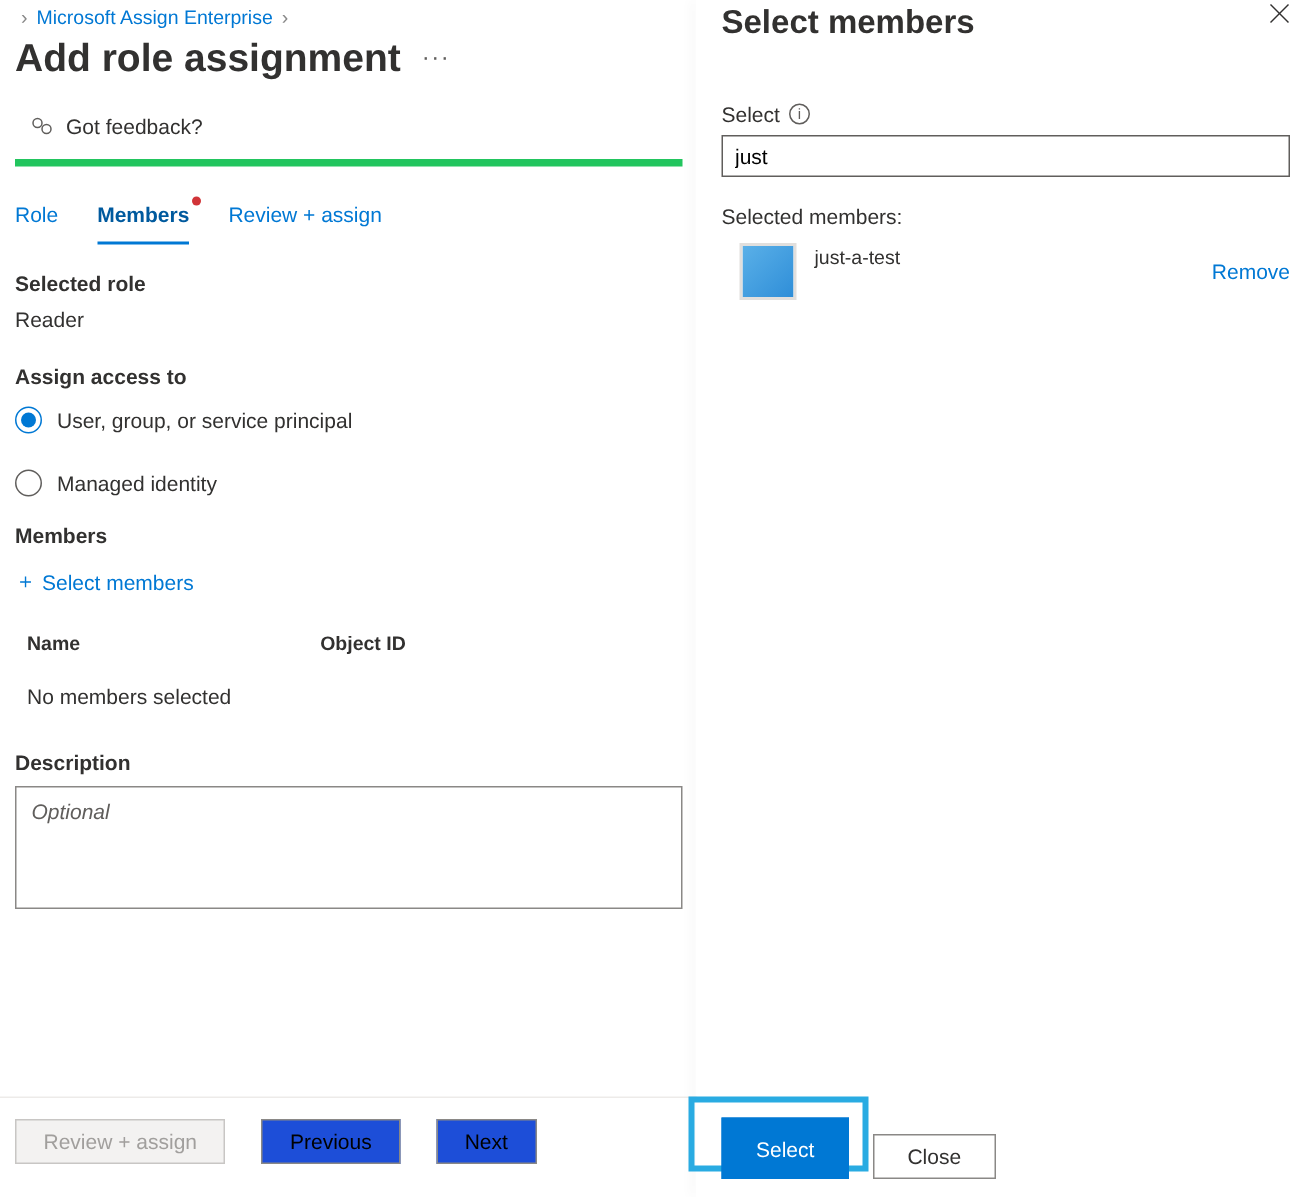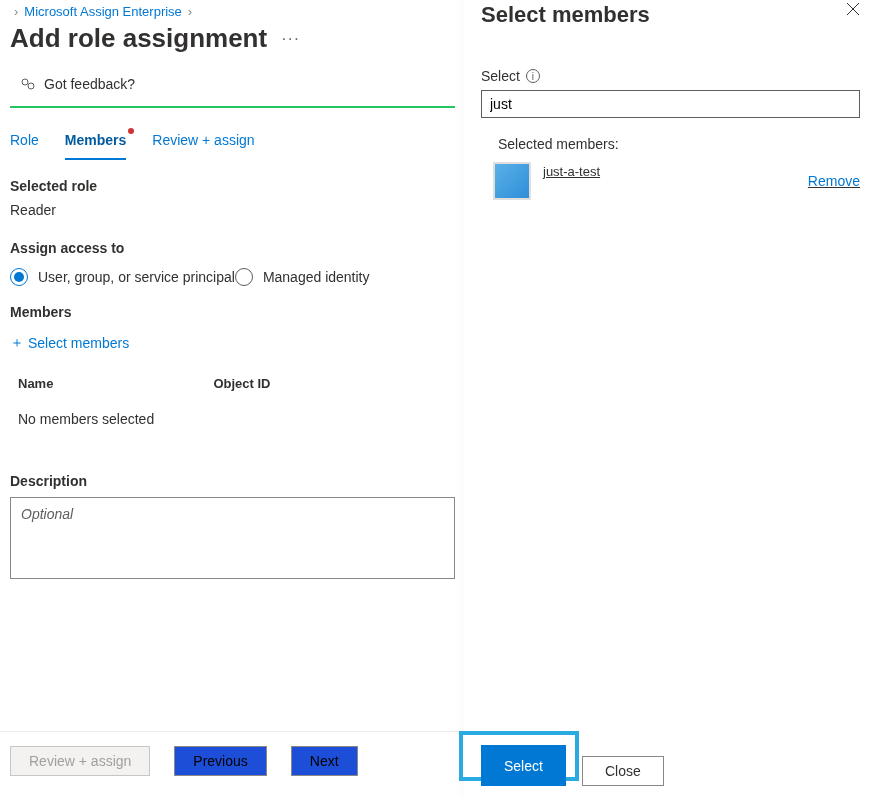--- a/index.html
+++ b/index.html
@@ -5,68 +5,68 @@
   * { box-sizing: border-box; font-family: "Segoe UI", Arial, sans-serif; }
   body { margin: 0; width: 876px; height: 798px; position: relative; background: #fff; color: #323130; font-size: 14px; }
 
   
   .main { position: absolute; left: 0; top: 0; width: 465px; height: 798px; padding: 0 10px; }
   .breadcrumb { display: flex; align-items: center; gap: 6px; color: #0078d4; font-size: 13px; padding: 4px 0 2px 4px; }
   .breadcrumb .chev { color: #888; }
   .page-title-row { display: flex; align-items: center; gap: 14px; padding: 2px 0 8px 0; }
   .page-title { font-size: 26px; font-weight: 600; color: #323130; }
   .more-dots { color: #605e5c; font-size: 16px; letter-spacing: 1px; }
-  .feedback-row { display: flex; align-items: center; gap: 8px; padding: 14px 6px 14px 10px; border-bottom: 2px solid #22c55e; cursor: pointer; }
+  .feedback-row { display: flex; align-items: center; gap: 8px; padding: 14px 6px 14px 10px; border-bottom: 5px solid #22c55e; cursor: pointer; }
   .feedback-row svg { width: 16px; height: 16px; stroke: #605e5c; fill: none; }
 
   .tabs { display: flex; gap: 26px; padding: 18px 0 0 0; }
   .tab { color: #0078d4; font-size: 14px; padding: 6px 0 10px 0; cursor: pointer; position: relative; }
   .tab.active { font-weight: 600; color: #005a9e; border-bottom: 2px solid #0078d4; }
   .tab .dot { position: absolute; top: 2px; right: -8px; width: 6px; height: 6px; background: #d13438; border-radius: 50%; }
 
   .section { padding: 18px 0 0 0; }
   .section-label { font-weight: 600; color: #323130; padding-bottom: 8px; }
   .section-value { color: #323130; padding-bottom: 4px; }
 
-  .radio-group { display: flex; flex-direction: row; gap: 0; padding-top: 4px; }
+  .radio-group { display: flex; flex-direction: column; gap: 24px; padding-top: 4px; }
   .radio-row { display: flex; align-items: center; gap: 10px; cursor: pointer; }
   .radio { width: 18px; height: 18px; border: 1px solid #605e5c; border-radius: 50%; display: flex; align-items: center; justify-content: center; }
   .radio.checked { border-color: #0078d4; }
   .radio.checked::after { content: ""; width: 10px; height: 10px; background: #0078d4; border-radius: 50%; }
 
   .select-members-link { display: flex; align-items: center; gap: 4px; color: #0078d4; cursor: pointer; padding-top: 6px; }
   .plus-icon { font-size: 14px; color: #0078d4; }
 
   .table { margin-top: 14px; }
   .table-header { display: flex; gap: 160px; padding: 10px 8px; font-weight: 600; font-size: 13px; }
   .table-empty { padding: 10px 8px; color: #323130; }
 
-  .desc-area { margin-top: 36px; }
+  .desc-area { margin-top: 18px; }
   .desc-textarea { width: 100%; height: 82px; border: 1px solid #8a8886; padding: 8px 10px; font-size: 14px; color: #323130; resize: none; font-style: italic; }
   .desc-textarea::placeholder { color: #605e5c; }
 
   .main-footer { position: absolute; left: 0; bottom: 0; width: 465px; border-top: 1px solid #edebe9; padding: 14px 10px 22px 10px; display: flex; gap: 24px; }
   .btn { padding: 6px 18px; font-size: 14px; border: 1px solid #8a8886; background: #1d4ed8; cursor: pointer; }
   .btn.disabled { color: #a19f9d; border-color: #c8c6c4; background: #f3f2f1; }
 
   
   .panel { position: absolute; right: 0; top: 0; width: 411px; height: 798px; background: #fff; padding: 0 16px; }
   .panel-shadow { position: absolute; right: 411px; top: 0; width: 1px; height: 798px; box-shadow: -2px 0 8px rgba(0,0,0,0.15); }
   .panel-header { display: flex; justify-content: space-between; align-items: flex-start; padding-top: 2px; }
   .panel-title { font-size: 22px; font-weight: 600; }
   .close-x { width: 14px; height: 14px; cursor: pointer; }
 
   .field-label-row { display: flex; align-items: center; gap: 6px; padding-top: 40px; }
   .info-icon { width: 14px; height: 14px; border: 1px solid #605e5c; border-radius: 50%; display: inline-flex; align-items: center; justify-content: center; font-size: 10px; color: #605e5c; }
   .search-input { width: 100%; border: 1px solid #605e5c; padding: 5px 8px; font-size: 14px; margin-top: 6px; }
 
   .results { padding: 14px 4px 8px 10px; color: #323130; border-bottom: 1px solid #c8c6c4; min-height: 260px; }
 
-  .selected-members-label { padding-top: 18px; color: #323130; margin-left: 17px; }
-  .member-row { display: flex; align-items: center; gap: 12px; padding: 10px 0 0 12px; text-decoration: underline; }
+  .selected-members-label { padding-top: 18px; color: #323130; }
+  .member-row { display: flex; align-items: center; gap: 12px; padding: 10px 0 0 12px; }
   .member-thumb { width: 38px; height: 38px; background: linear-gradient(135deg, #5ab0e8 0%, #2f8ed8 100%); border: 2px solid #e1dfdd; }
   .member-name { flex: 1; font-size: 13px; padding-top: 2px; align-self: flex-start; }
   .remove-link { color: #0078d4; cursor: pointer; font-size: 14px; align-self: center; }
 
   .panel-footer { position: absolute; left: 0; bottom: 0; width: 100%; padding: 0 0 12px 0; }
   .highlight-box { position: absolute; left: -6px; bottom: 5px; width: 120px; height: 50px; border: 4px solid #29abe2; }
   .panel-buttons { display: flex; gap: 16px; padding-left: 16px; position: relative; }
   .btn-primary { background: #0078d4; color: #fff; border: 1px solid #0078d4; padding: 6px 22px; font-size: 14px; cursor: pointer; z-index: 2; }
   .btn-secondary { background: #fff; color: #323130; border: 1px solid #8a8886; padding: 6px 22px; font-size: 14px; cursor: pointer; z-index: 2; margin-top: 11px; }
 </style>

